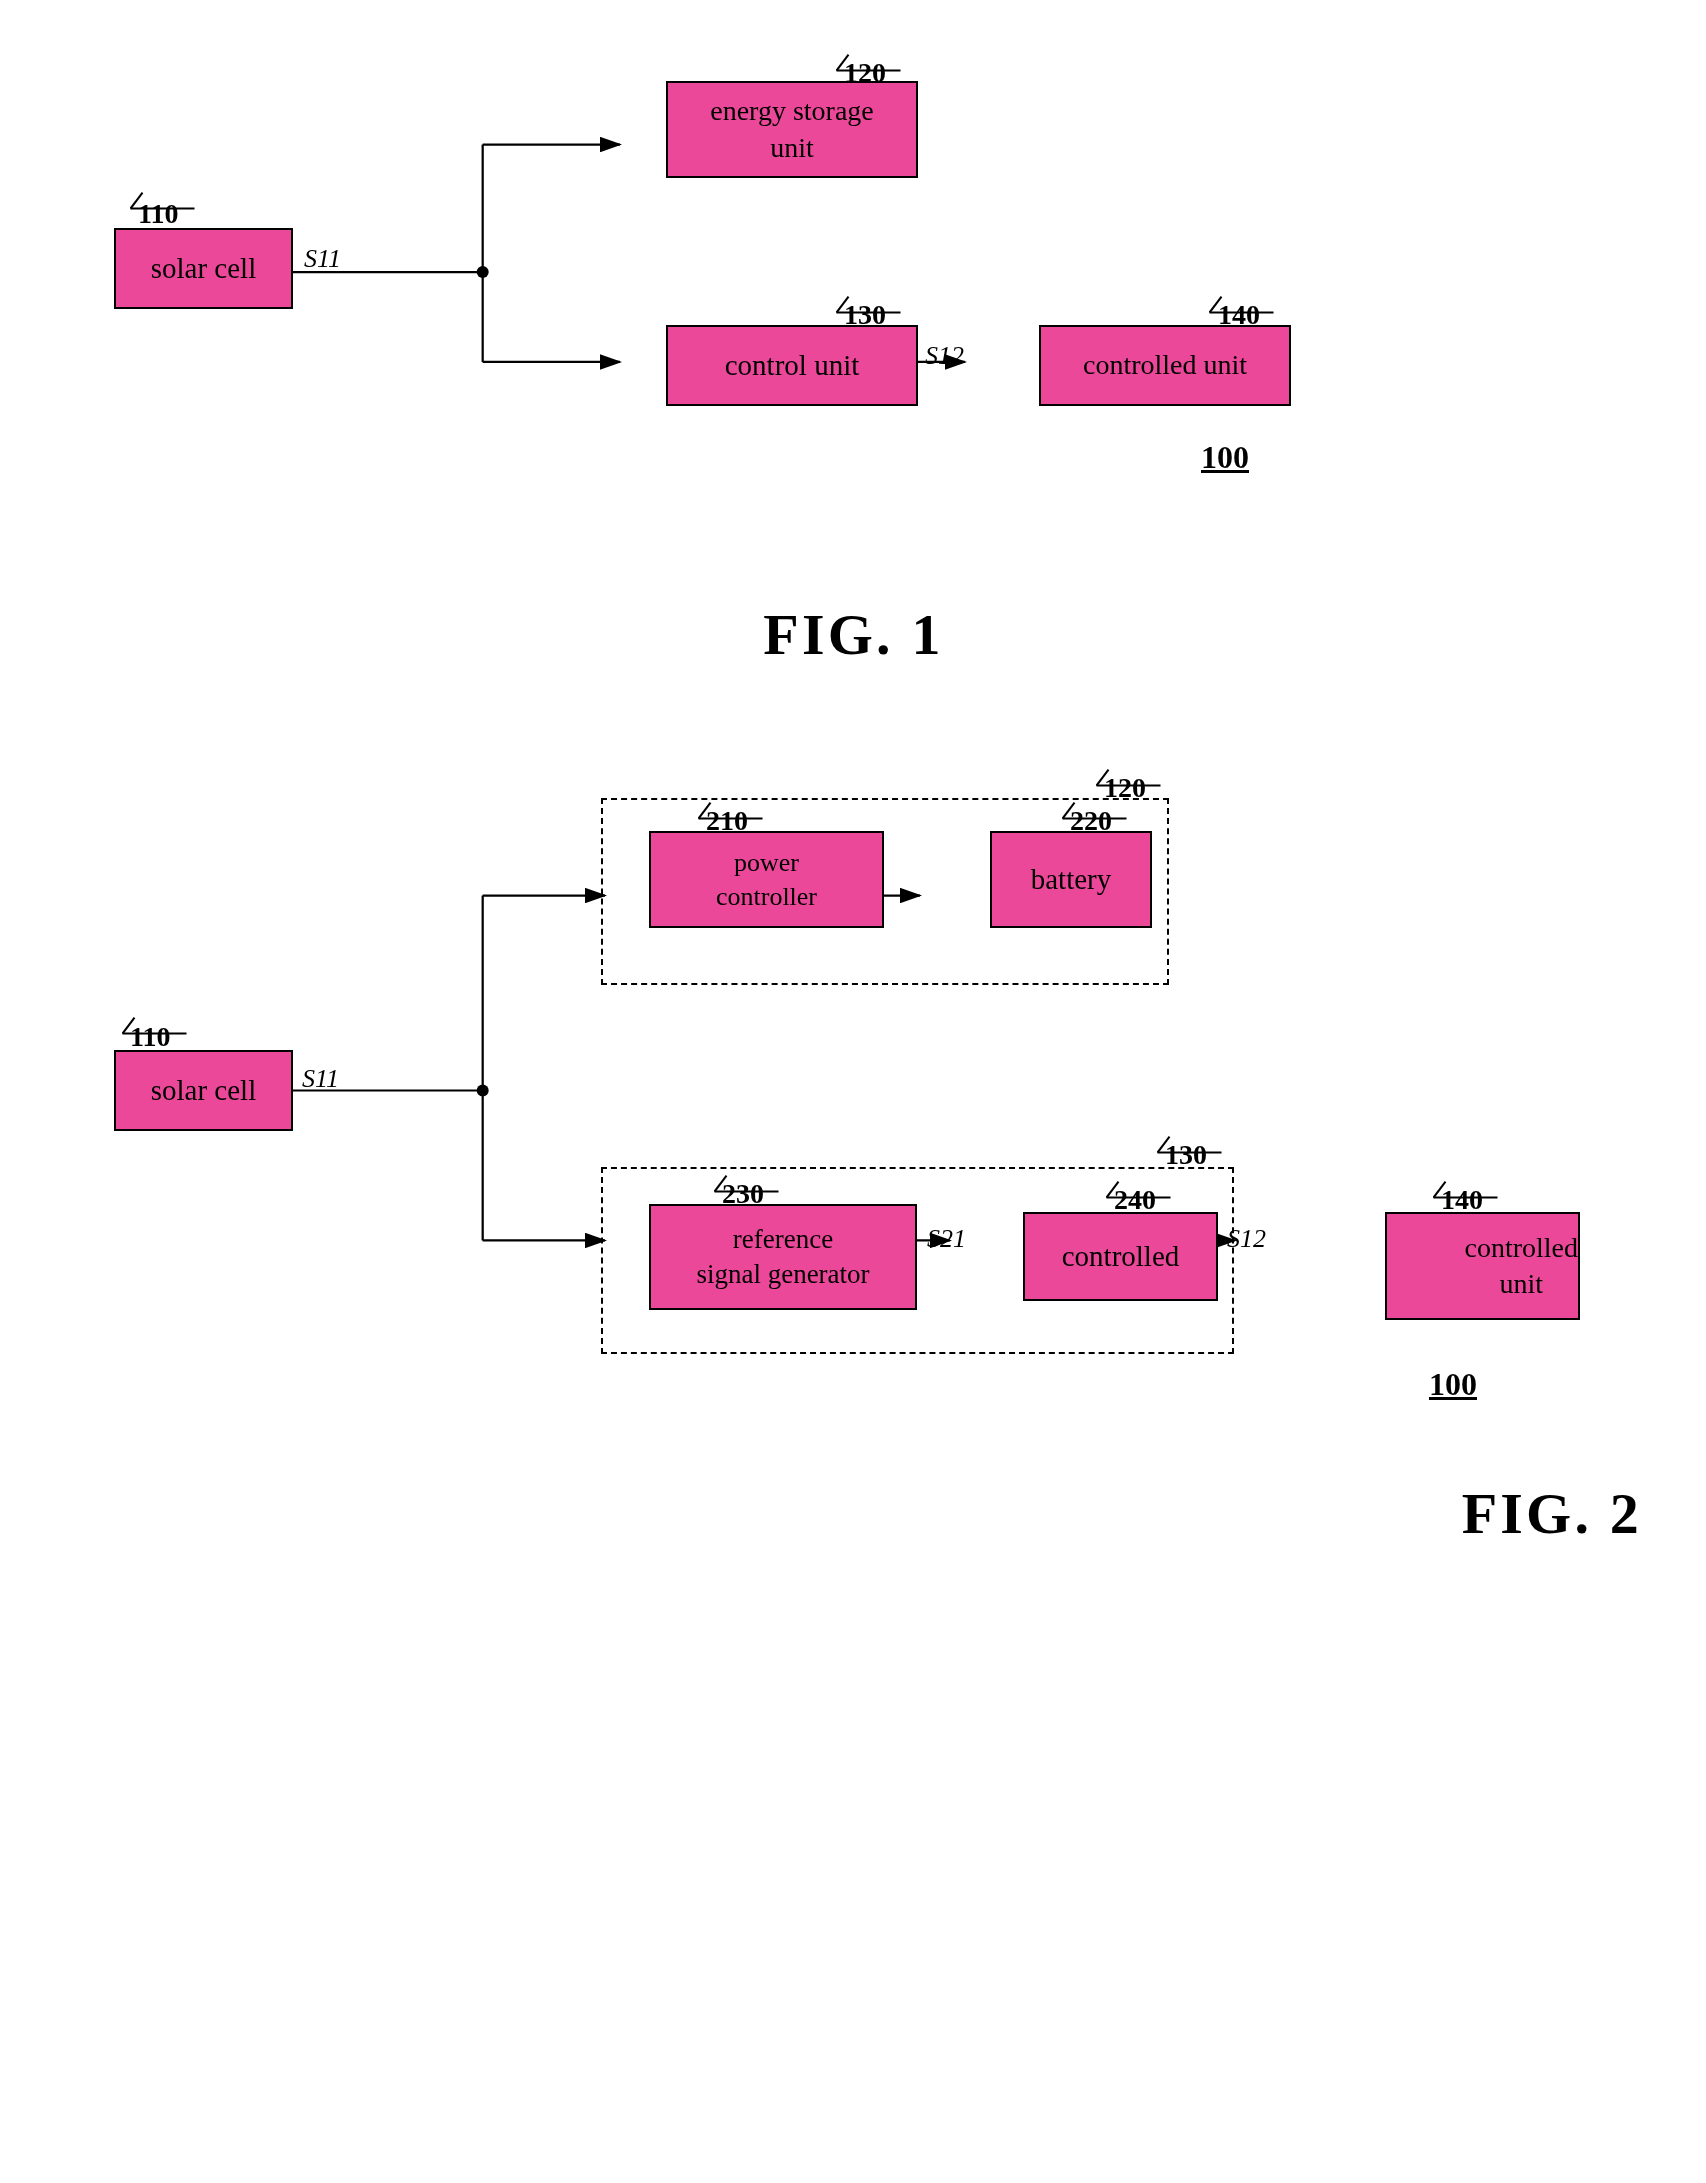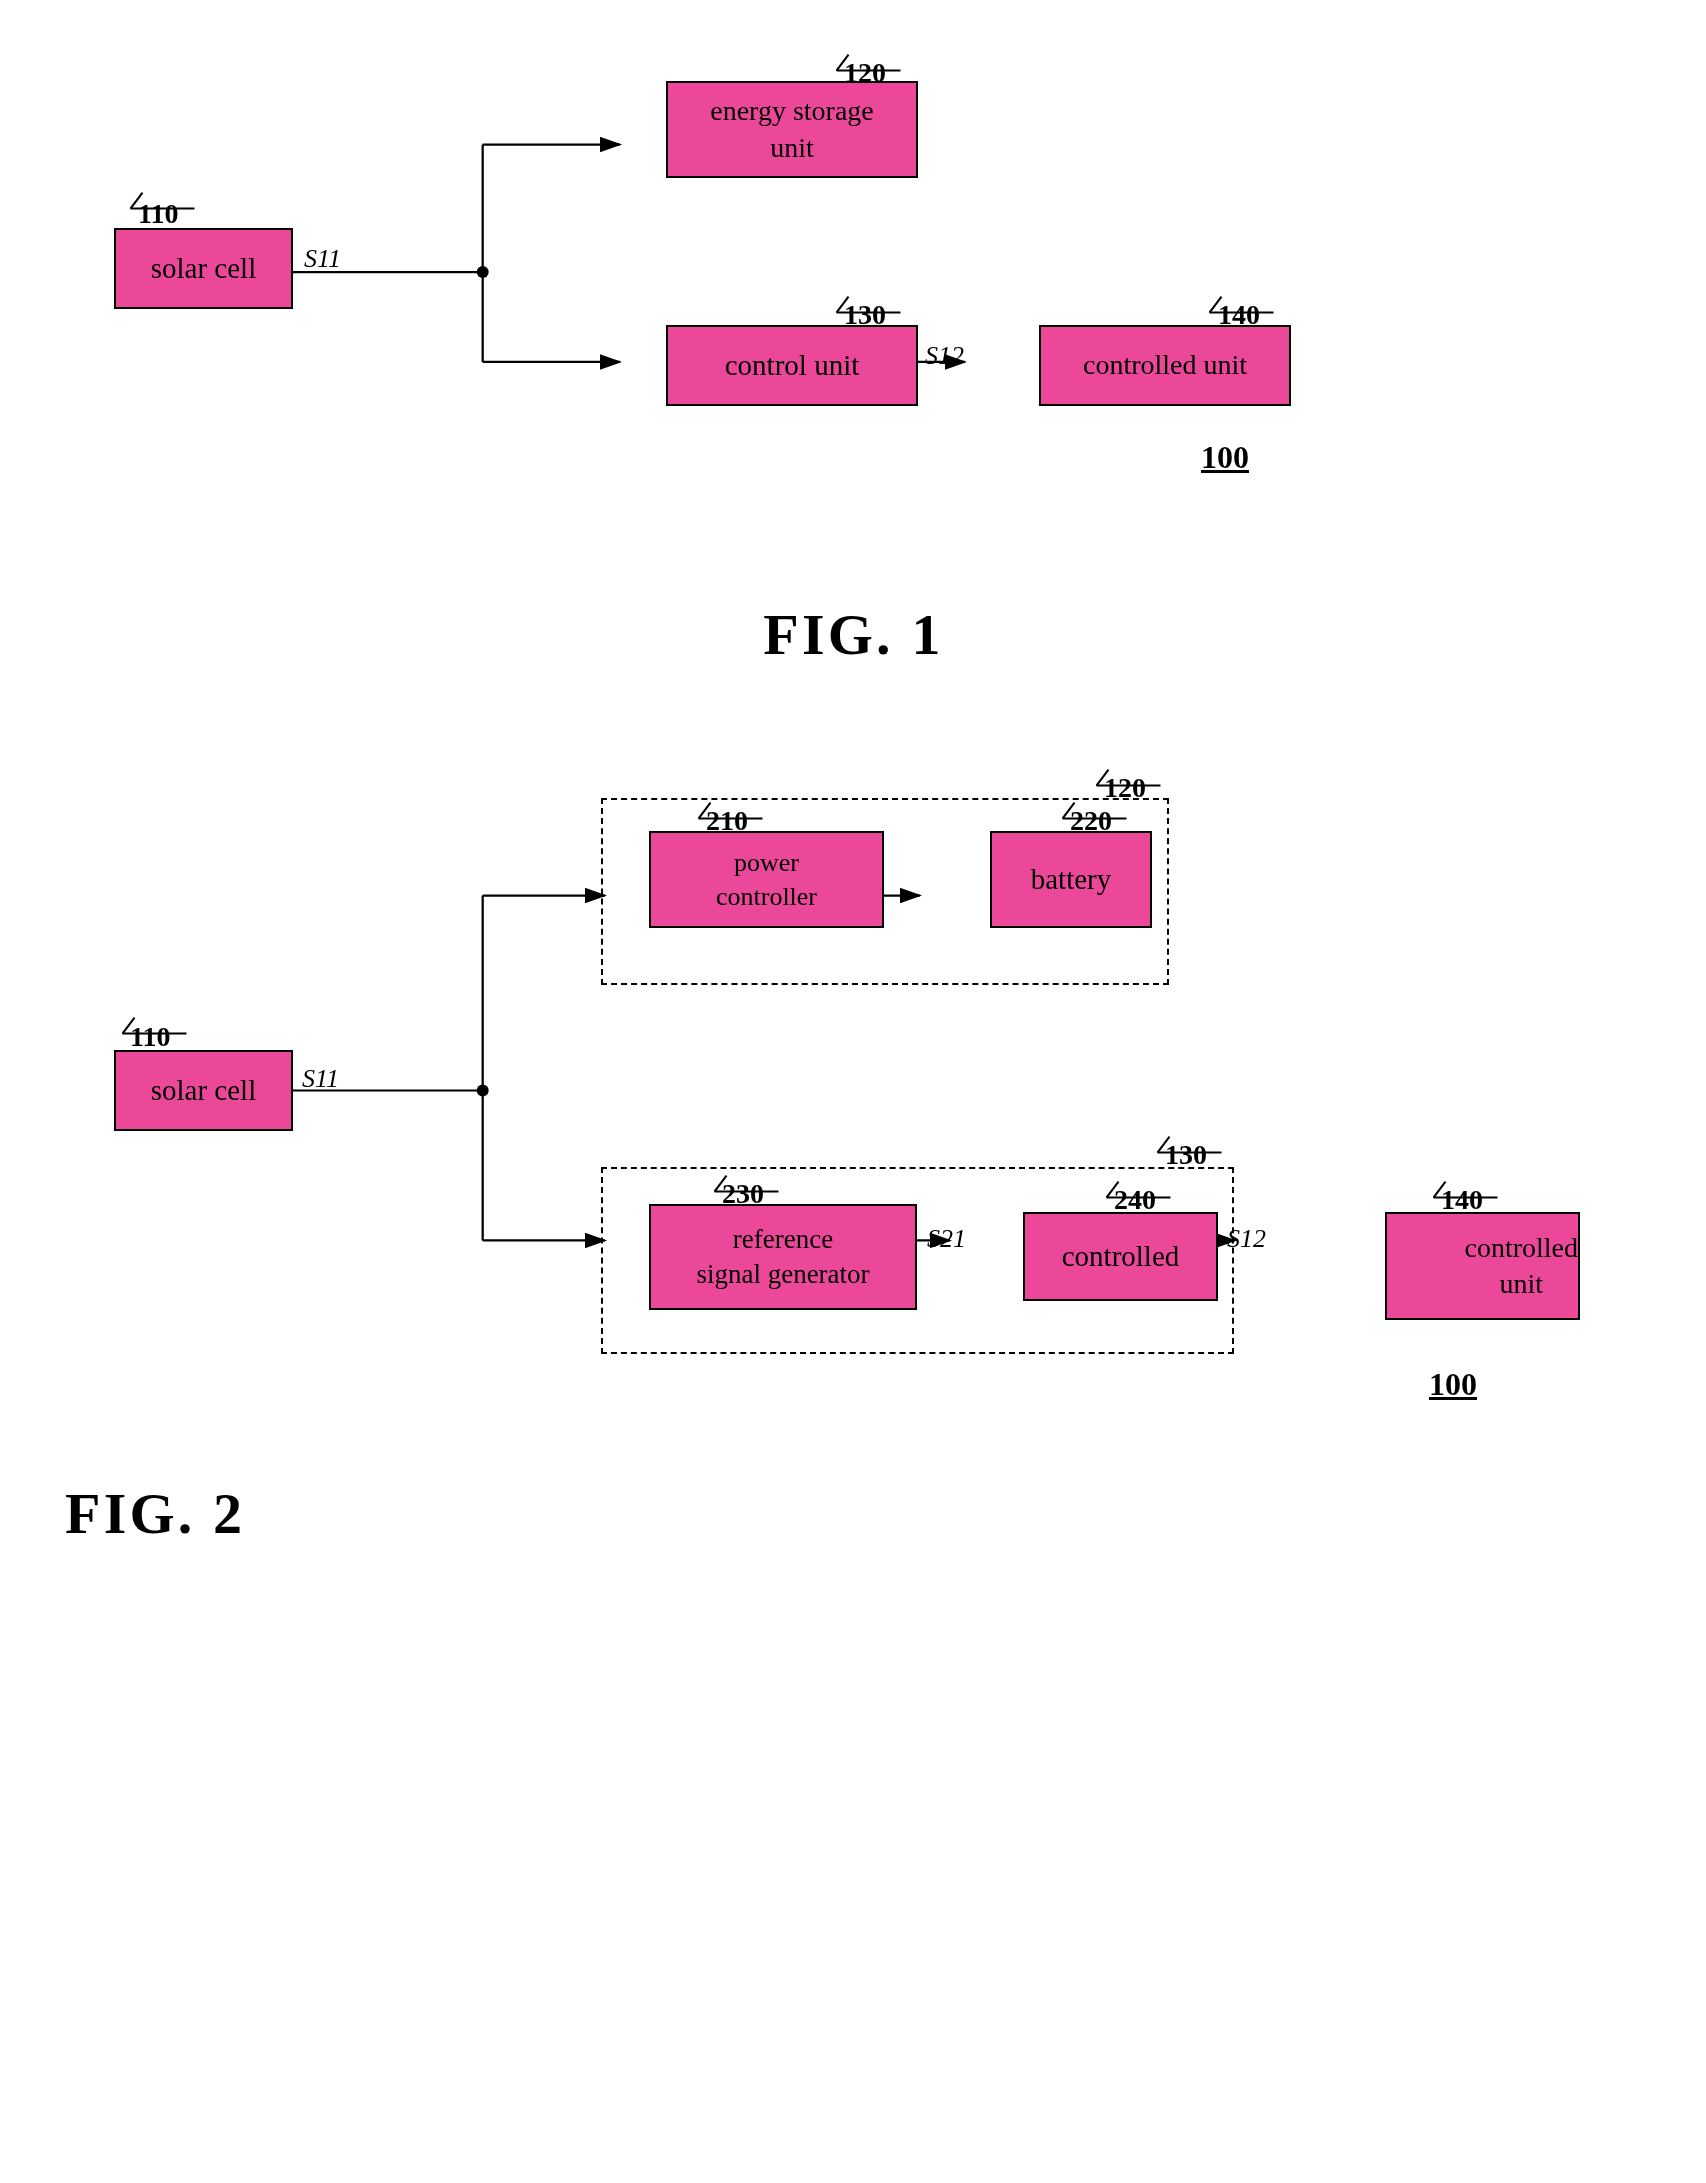--- a/index.html
+++ b/index.html
@@ -22,21 +22,21 @@
 
     .fig1-title {
       text-align: center;
       font-size: 58px;
       font-weight: bold;
       letter-spacing: 3.2px;
       margin-bottom: 24px;
     }
 
     .fig2-title {
-      text-align: left;
+      text-align: right;
       font-size: 58px;
       font-weight: bold;
       letter-spacing: 3.2px;
       margin-bottom: 24px;
     }
 
     
     .box {
       position: absolute;
       border: 2.4px solid #000;

